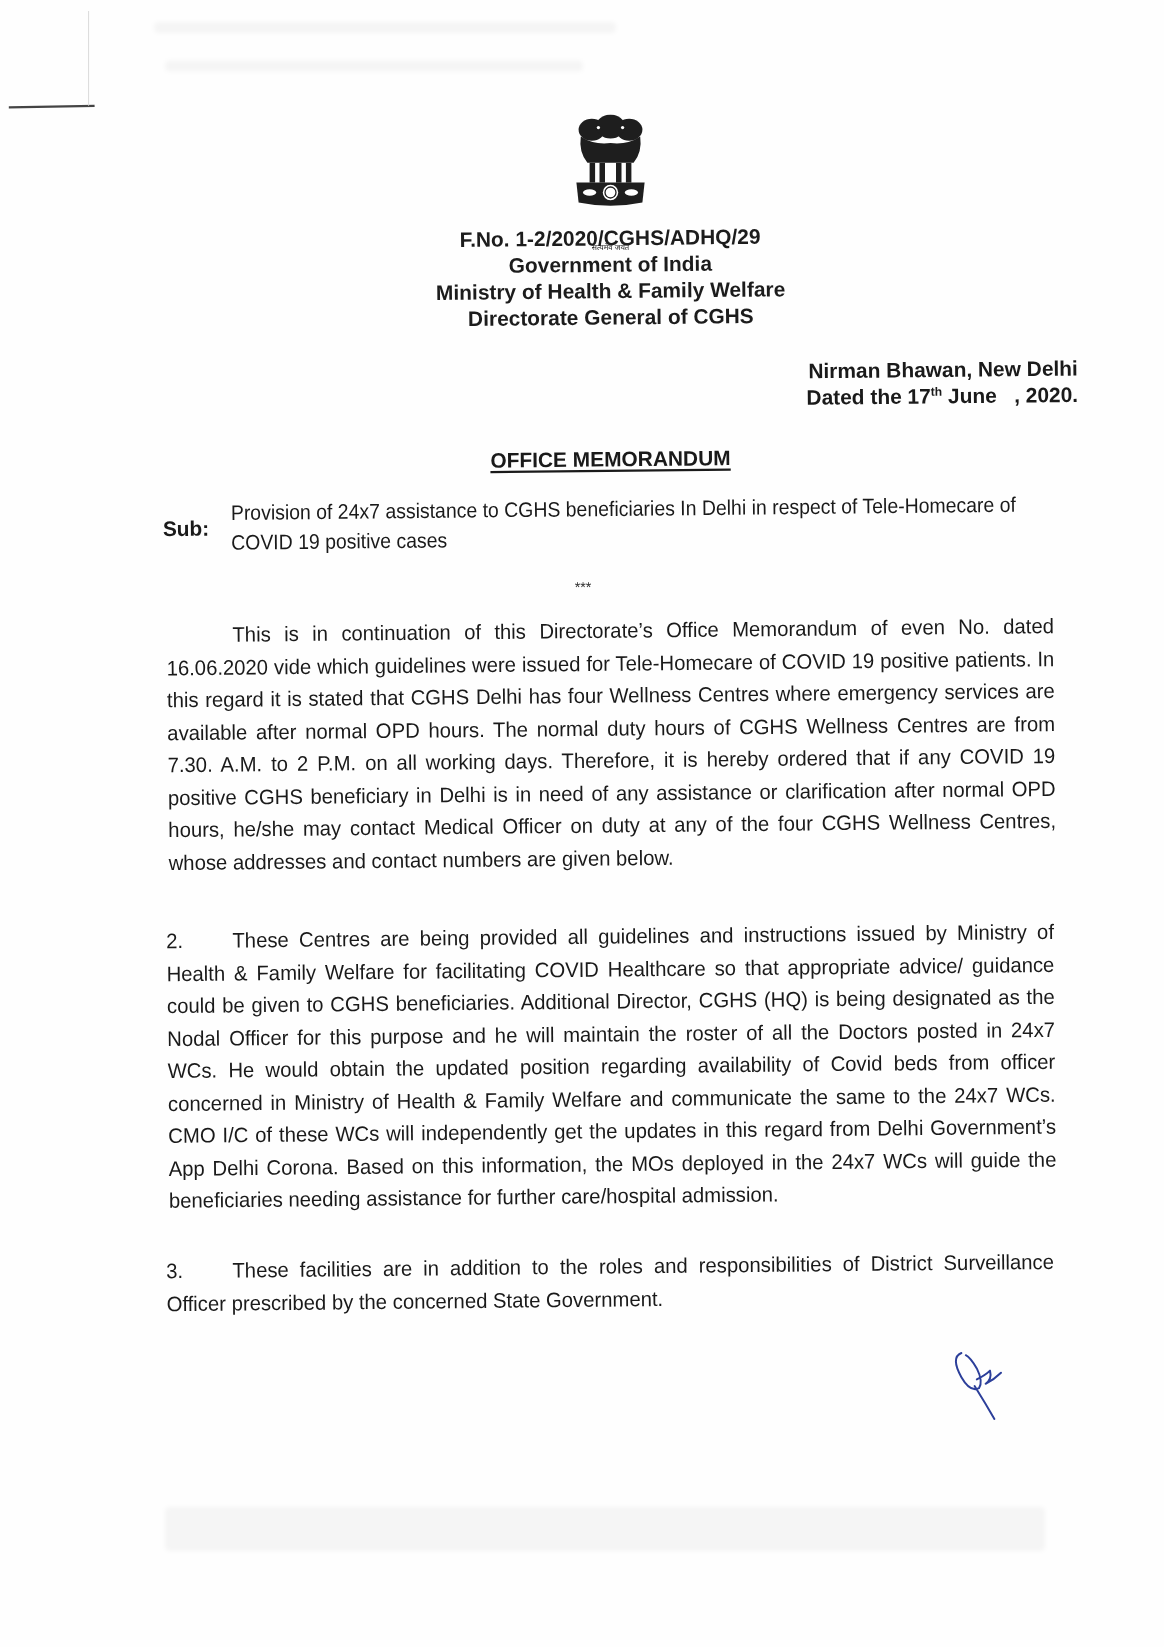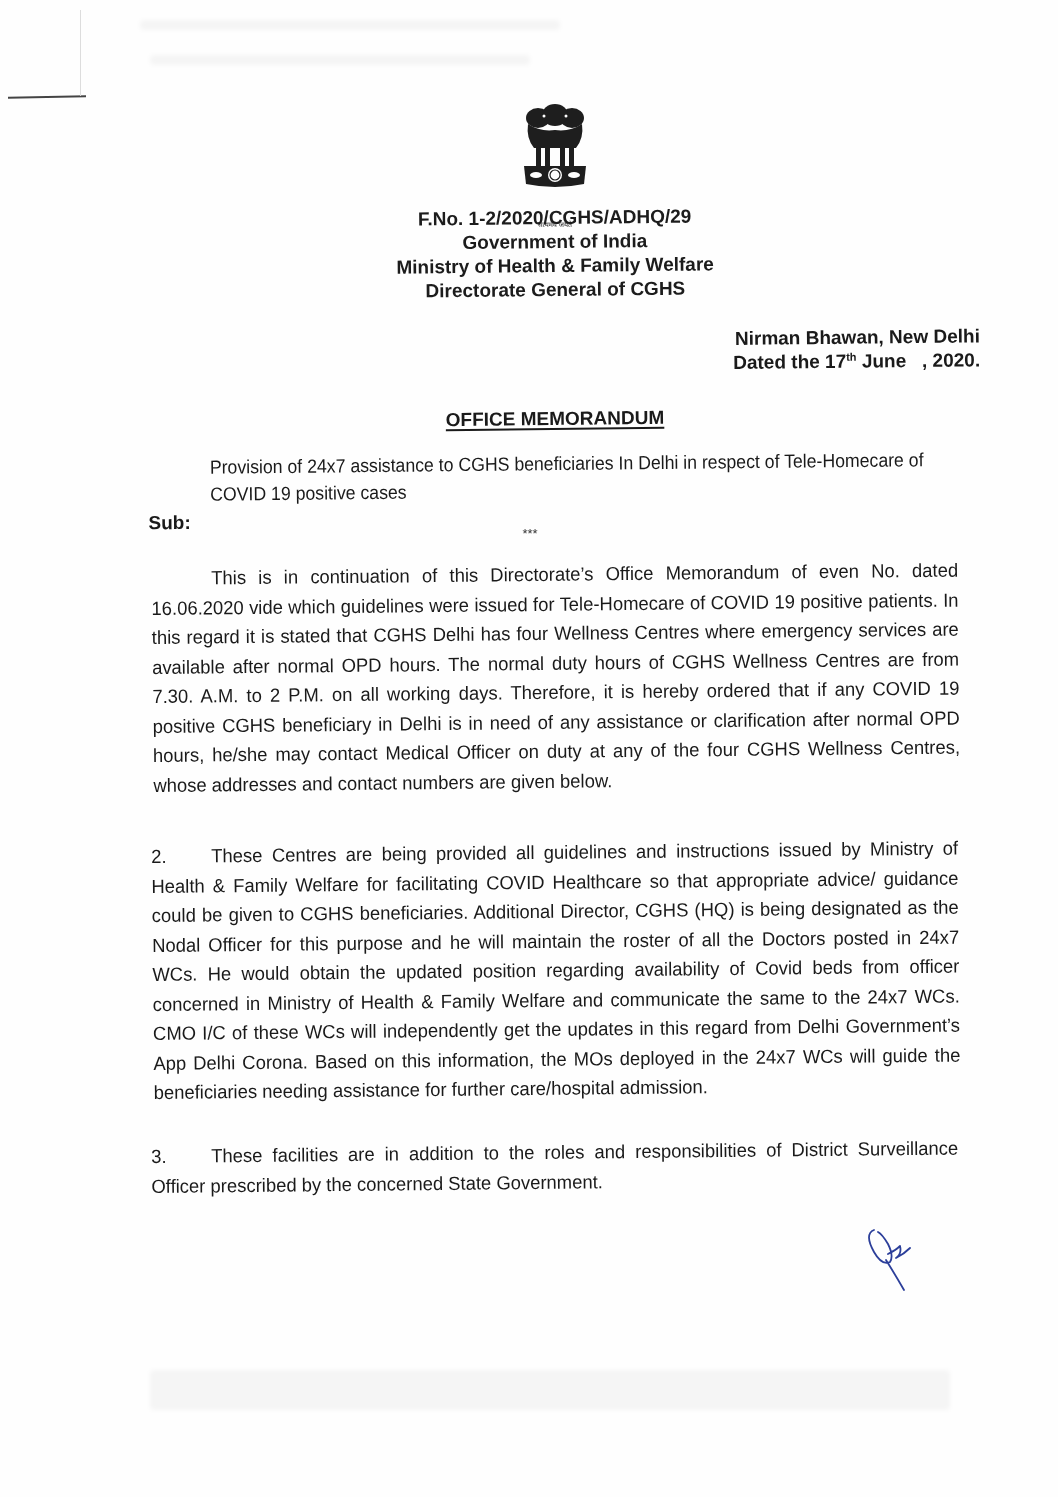--- a/index.html
+++ b/index.html
@@ -112,21 +112,20 @@
       width: 830px;
       font-size: 19px;
       line-height: 27px;
       transform: rotate(-0.6deg);
     }
     .subject .sub-label {
       position: absolute;
       left: 0;
       top: 14px;
       font-weight: bold;
-      margin-top: 41px;
     }
     .subject .sub-text {
       margin-left: 62px;
       transform: scaleX(0.93);
       transform-origin: left;
       width: 820px;
     }
     .stars {
       position: absolute;
       left: 500px;

